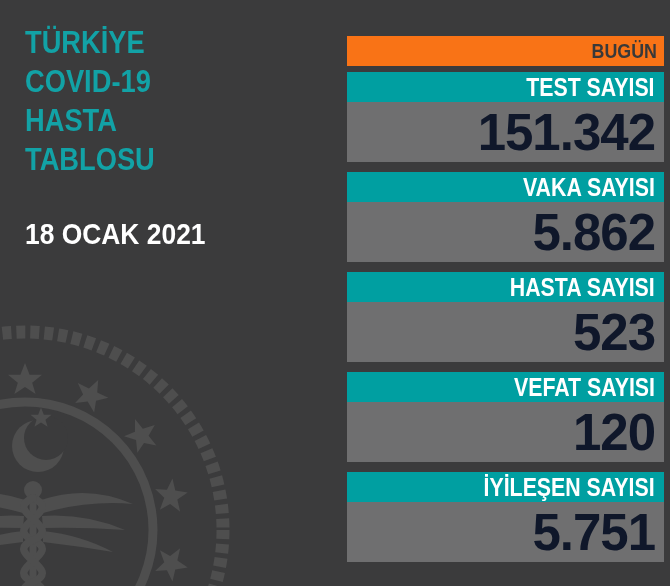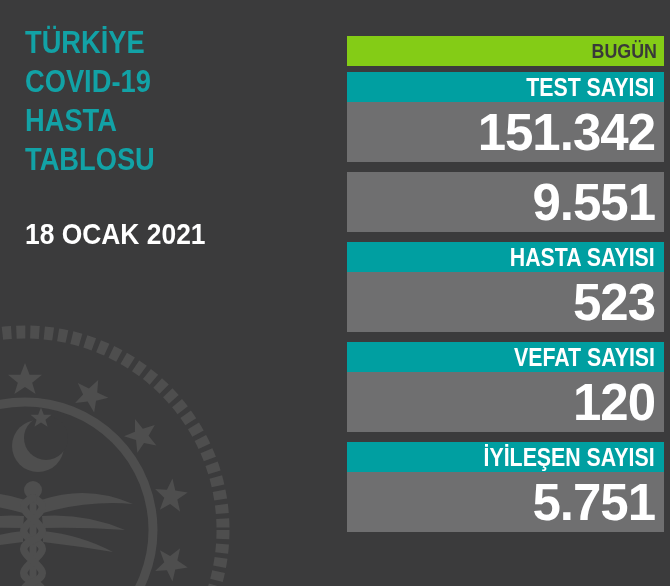--- a/index.html
+++ b/index.html
@@ -29,33 +29,33 @@
     width:480px;height:480px;
   }
   .panel{
     position:absolute;left:347px;top:36px;width:317px;
   }
   .bar{
     display:flex;align-items:center;justify-content:flex-end;
     box-sizing:border-box;
   }
   .today-bar{
-    height:30px;background:#84cc16;color:#393939;
+    height:30px;background:#f97316;color:#393939;
     font-size:21px;font-weight:bold;
     padding-right:7px;margin-bottom:6px;
   }
   .stat{margin-bottom:10px;}
   .stat:last-child{margin-bottom:0;}
   .stat-label{
     height:30px;background:#009fa1;color:#ffffff;
     font-size:26px;font-weight:bold;
     padding-right:9px;
   }
   .stat-value{
-    height:60px;background:#6f6f70;color:#ffffff;
+    height:60px;background:#6f6f70;color:#0f172a;
     font-size:51px;font-weight:bold;letter-spacing:-1px;
     padding-right:9px;
   }
   .cx85{display:inline-block;transform:scaleX(0.85);transform-origin:100% 50%;white-space:nowrap;}
   .cx82{display:inline-block;transform:scaleX(0.82);transform-origin:100% 50%;white-space:nowrap;}
 </style>
 </head>
 <body>
 
 <div class="title-block">
@@ -119,22 +119,25 @@
   <div class="stat">
     <div class="bar stat-label">
       <span class="cx82">TEST SAYISI</span>
     </div>
     <div class="bar stat-value">
       <span>151.342</span>
     </div>
   </div>
 
   <div class="stat">
+    <div class="bar stat-label">
+      <span class="cx82">VAKA SAYISI</span>
+    </div>
     <div class="bar stat-value">
-      <span>9.551</span>
+      <span>5.862</span>
     </div>
   </div>
 
   <div class="stat">
     <div class="bar stat-label">
       <span class="cx82">HASTA SAYISI</span>
     </div>
     <div class="bar stat-value">
       <span>523</span>
     </div>

